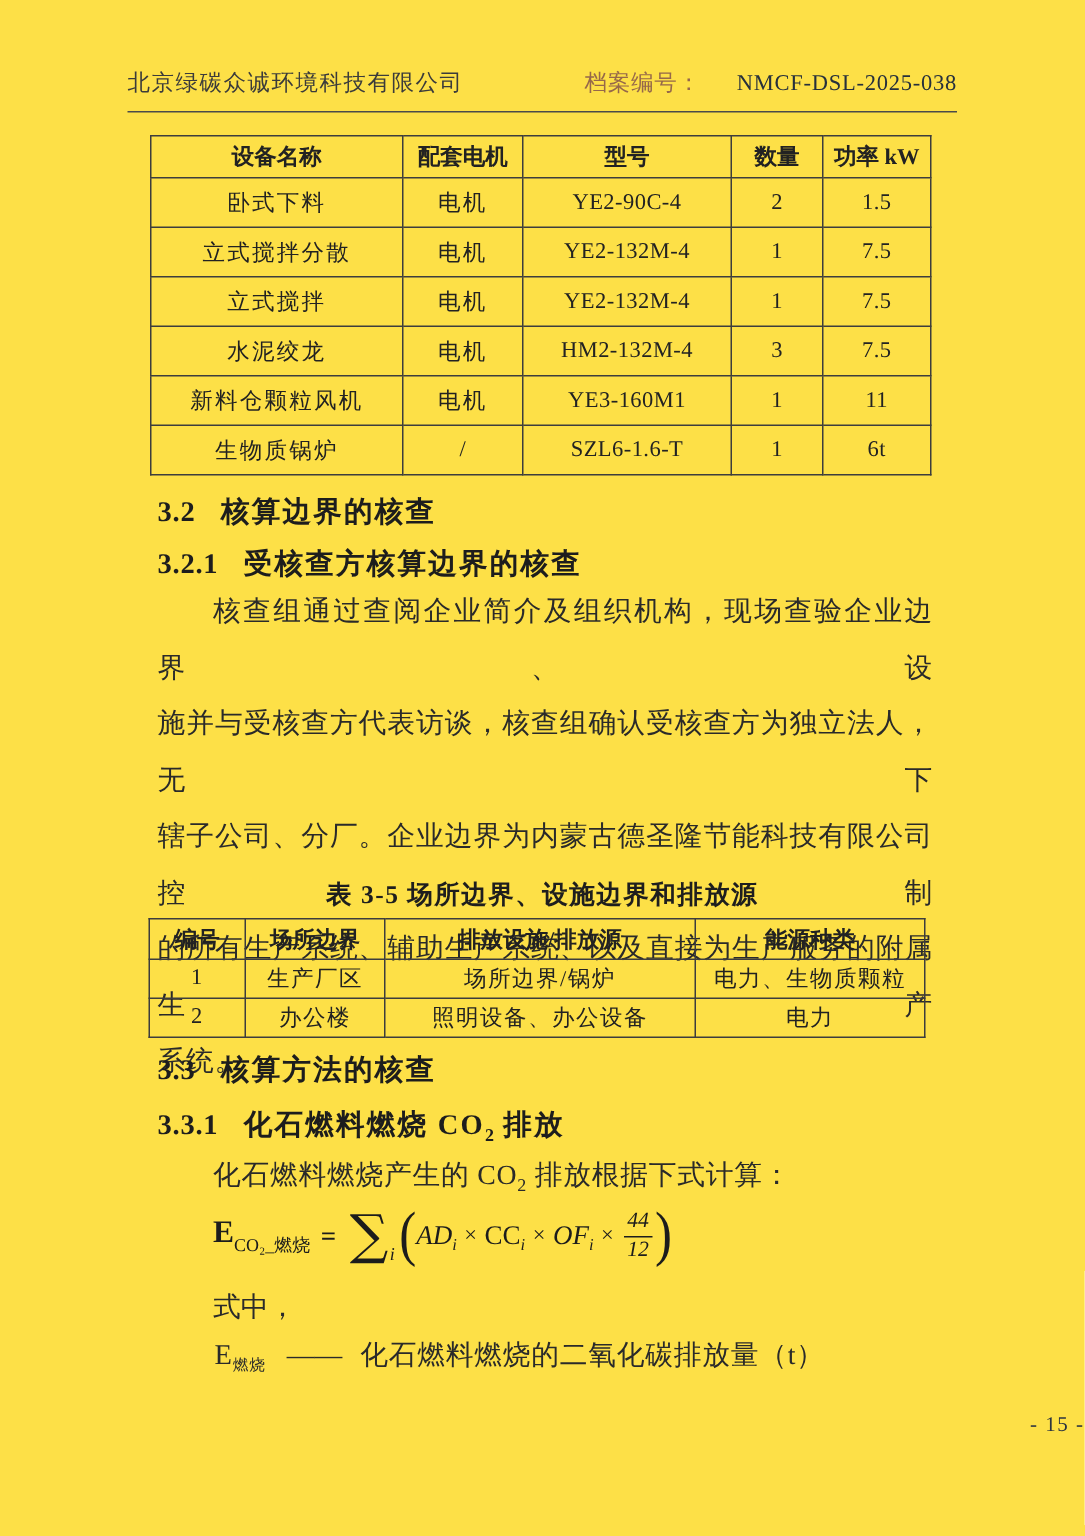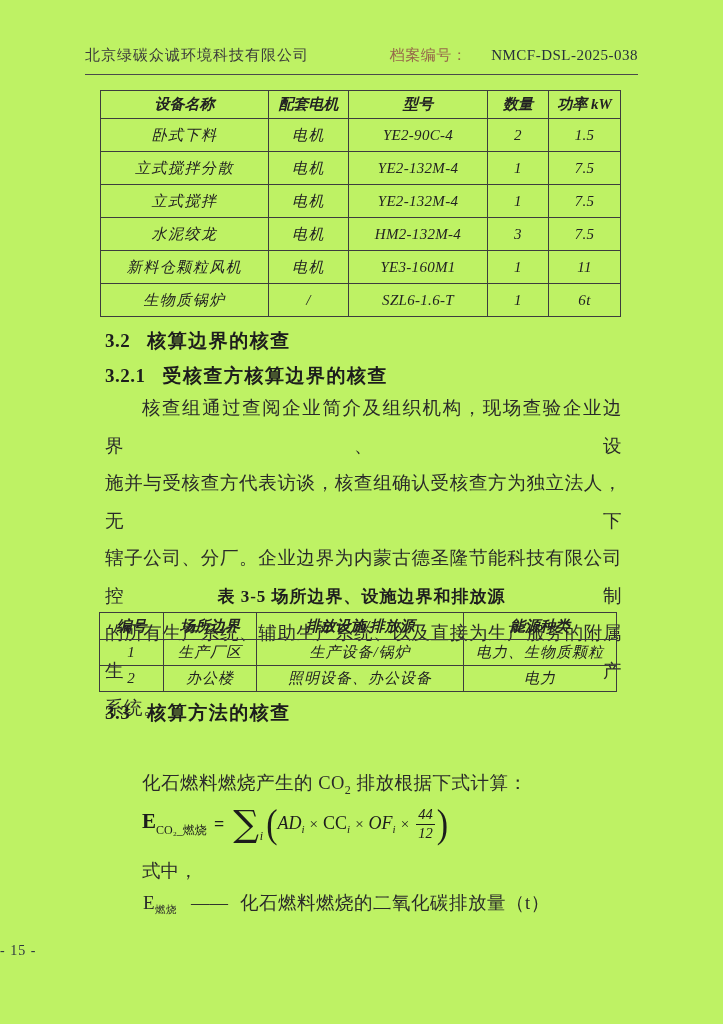--- a/index.html
+++ b/index.html
@@ -4,36 +4,36 @@
 <style>
   * { margin:0; padding:0; box-sizing:border-box; }
   html,body { width:723px; height:1024px; }
   body {
     background:#ffffff;
     font-family:"Liberation Serif","DejaVu Serif",serif;
     color:#262626;
     position:relative;
     overflow:hidden;
   }
-  .page { position:absolute; inset:0; background:#bef264; }
+  .page { position:absolute; inset:0; background:#fde047; }
 
   
   .header { position:absolute; left:85px; right:85px; top:46px;
             display:flex; justify-content:space-between; align-items:baseline;
             font-size:15px; color:#3b3b3b; letter-spacing:1px; }
   .archive { letter-spacing:0.5px; }
   .archive-label { color:#96684a; margin-right:24px; }
   .archive-no { color:#26303c; }
   .header-rule { position:absolute; left:85px; right:85px; top:74px;
                  border-top:1.6px solid #4a4a4a; }
 
   
   table { border-collapse:collapse; table-layout:fixed; }
   td,th { border:1px solid #3d3d3d; text-align:center; vertical-align:middle;
-          font-size:15px; color:#222; overflow:hidden;font-style:italic; }
+          font-size:15px; color:#222; overflow:hidden; }
   .tbl-equipment { position:absolute; left:100px; top:90px; width:520px;
                    border:1.8px solid #333; }
   .tbl-equipment th { height:28px; font-size:15px; font-weight:bold; }
   .tbl-equipment td { height:33px; letter-spacing:1.5px; }
   .tbl-equipment td.latin, .tbl-equipment td.num { letter-spacing:0.3px; }
 
   .tbl-boundary { position:absolute; left:99px; top:612px; width:418px;
                   border:1.8px solid #333; }
   .tbl-boundary th { height:27px; font-weight:bold; }
   .tbl-boundary td { height:26px; letter-spacing:1px; }
@@ -83,21 +83,21 @@
   .f-frac .f-num { border-bottom:1.3px solid #1c1c1c; padding:0 2px; }
 
   .where { position:absolute; left:142px; top:858px; font-size:18.5px; color:#2a2a2a; }
 
   .definition { position:absolute; left:143px; top:890px; font-size:18.5px;
                 color:#2a2a2a; letter-spacing:0.5px; white-space:nowrap; }
   .definition .d-base { font-size:19px; }
   .definition .d-sub { font-size:10.5px; vertical-align:-4px; }
   .definition .d-dash { margin:0 12px 0 14px; letter-spacing:0; }
 
-  .footer { position:absolute; left:0; right:0; top:943px; text-align:left;
+  .footer { position:absolute; left:0; right:0; top:943px; text-align:right;
             font-size:14px; color:#2c3440; letter-spacing:1px; }
 </style>
 </head>
 <body>
 
 <div class="page">
 
   <div class="header">
     <span class="company">北京绿碳众诚环境科技有限公司</span>
     <span class="archive">
@@ -180,34 +180,37 @@
     <tbody>
         <tr>
       <th style="width:64px">编号</th>
       <th style="width:93px">场所边界</th>
       <th style="width:207px">排放设施/排放源</th>
       <th style="width:153px">能源种类</th>
     </tr>
     <tr>
       <td>1</td>
       <td>生产厂区</td>
-      <td>生产设备/锅炉</td>
+      <td>场所边界/锅炉</td>
       <td>电力、生物质颗粒</td>
     </tr>
     <tr>
       <td>2</td>
       <td>办公楼</td>
       <td>照明设备、办公设备</td>
       <td>电力</td>
     </tr>
   </tbody>
     </table>
 
   <div class="heading h33">
     <span class="h-num">3.3</span><span>核算方法的核查</span>
+  </div>
+  <div class="heading h331">
+    <span class="h-num">3.3.1</span><span><span>化石燃料燃烧 CO</span><sub>2</sub><span> 排放</span></span>
   </div>
 
   <div class="method-intro">
     <span>化石燃料燃烧产生的 CO</span><sub>2</sub><span> 排放根据下式计算：</span>
   </div>
 
   <div class="formula">
     <span class="f-lhs"><span>E</span><span class="f-sub">CO₂_燃烧</span></span>
     <span class="f-eq">=</span>
     <span class="f-sigma">∑</span>

